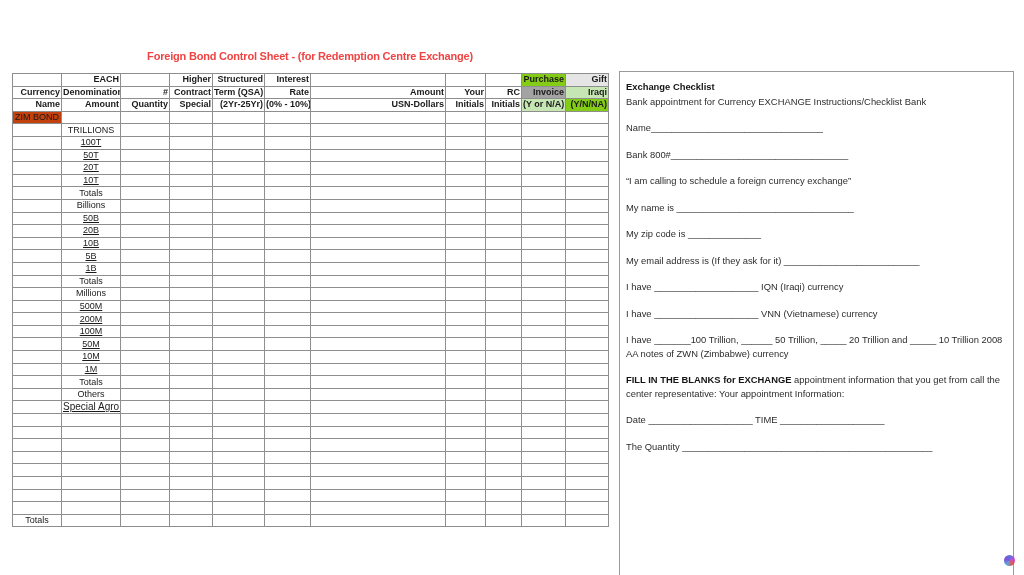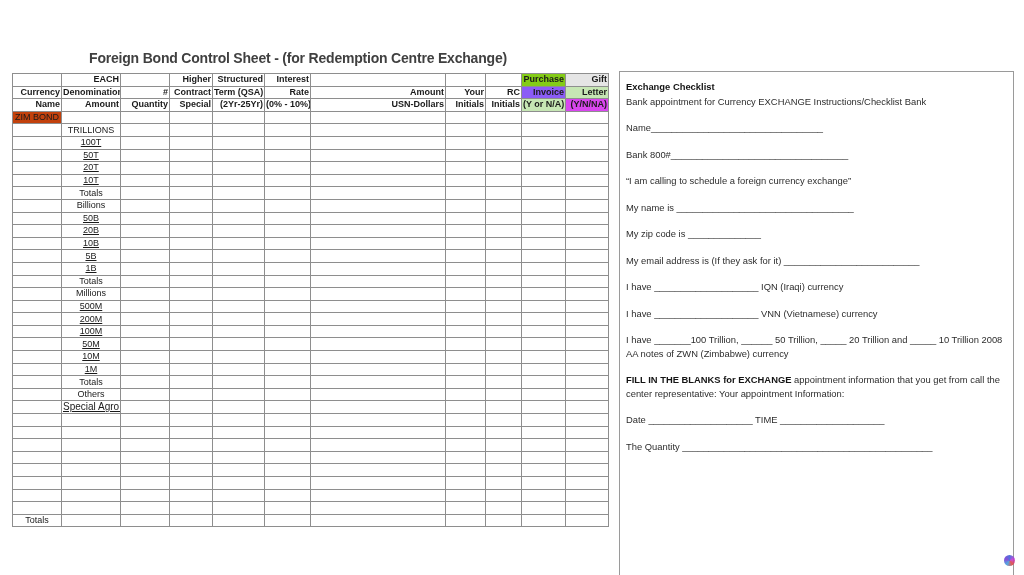--- a/index.html
+++ b/index.html
@@ -1,22 +1,22 @@
 <!DOCTYPE html>
 <html><head>
 <meta charset="utf-8">
 <style>
   html,body{margin:0;padding:0;}
   body{
     width:1024px;height:575px;background:#ffffff;position:relative;
     font-family:"Liberation Sans", sans-serif;overflow:hidden;
   }
   .sheet-title{
-    position:absolute;left:0;top:50px;width:596px;text-align:center;
-    font-size:14px;font-weight:bold;color:#404040;letter-spacing:-0.2px;
+    position:absolute;left:12px;top:50px;width:596px;text-align:center;
+    font-size:11px;font-weight:bold;color:#ef4444;letter-spacing:-0.2px;
   }
   table.bond-table{
     position:absolute;left:12px;top:73px;border-collapse:collapse;
     table-layout:fixed;width:596px;
   }
   table.bond-table td, table.bond-table th{
     border:1px solid #8e8e8e;font-size:9px;height:12.6px;line-height:1;
     padding:0 1px;overflow:hidden;white-space:nowrap;text-align:center;
     vertical-align:middle;font-weight:normal;color:#1a1a1a;box-sizing:border-box;
   }
@@ -76,35 +76,35 @@
       <tr>
         <th>Currency</th>
         <th>Denomination</th>
         <th>#</th>
         <th>Contract</th>
         <th>Term (QSA)</th>
         <th>Rate</th>
         <th>Amount</th>
         <th>Your</th>
         <th>RC</th>
-        <th style="background: #8b5cf6;">Invoice</th>
-        <th style="background: rgb(198, 230, 180);">Letter</th>
+        <th style="background: #a3a3a3;">Invoice</th>
+        <th style="background: rgb(198, 230, 180);">Iraqi</th>
       </tr>
       <tr>
         <th>Name</th>
         <th>Amount</th>
         <th>Quantity</th>
         <th>Special</th>
         <th>(2Yr-25Yr)</th>
         <th>(0% - 10%)</th>
         <th>USN-Dollars</th>
         <th>Initials</th>
         <th>Initials</th>
         <th style="background: rgb(198, 230, 180);">(Y or N/A)</th>
-        <th style="background: #d946ef;">(Y/N/NA)</th>
+        <th style="background: #84cc16;">(Y/N/NA)</th>
       </tr>
     </thead>
   <tbody id="tbody">
       <tr>
         <td class="c-currency" style="background: #c2410c;">ZIM BOND</td>
         <td></td>
         <td></td>
         <td></td>
         <td></td>
         <td></td>

